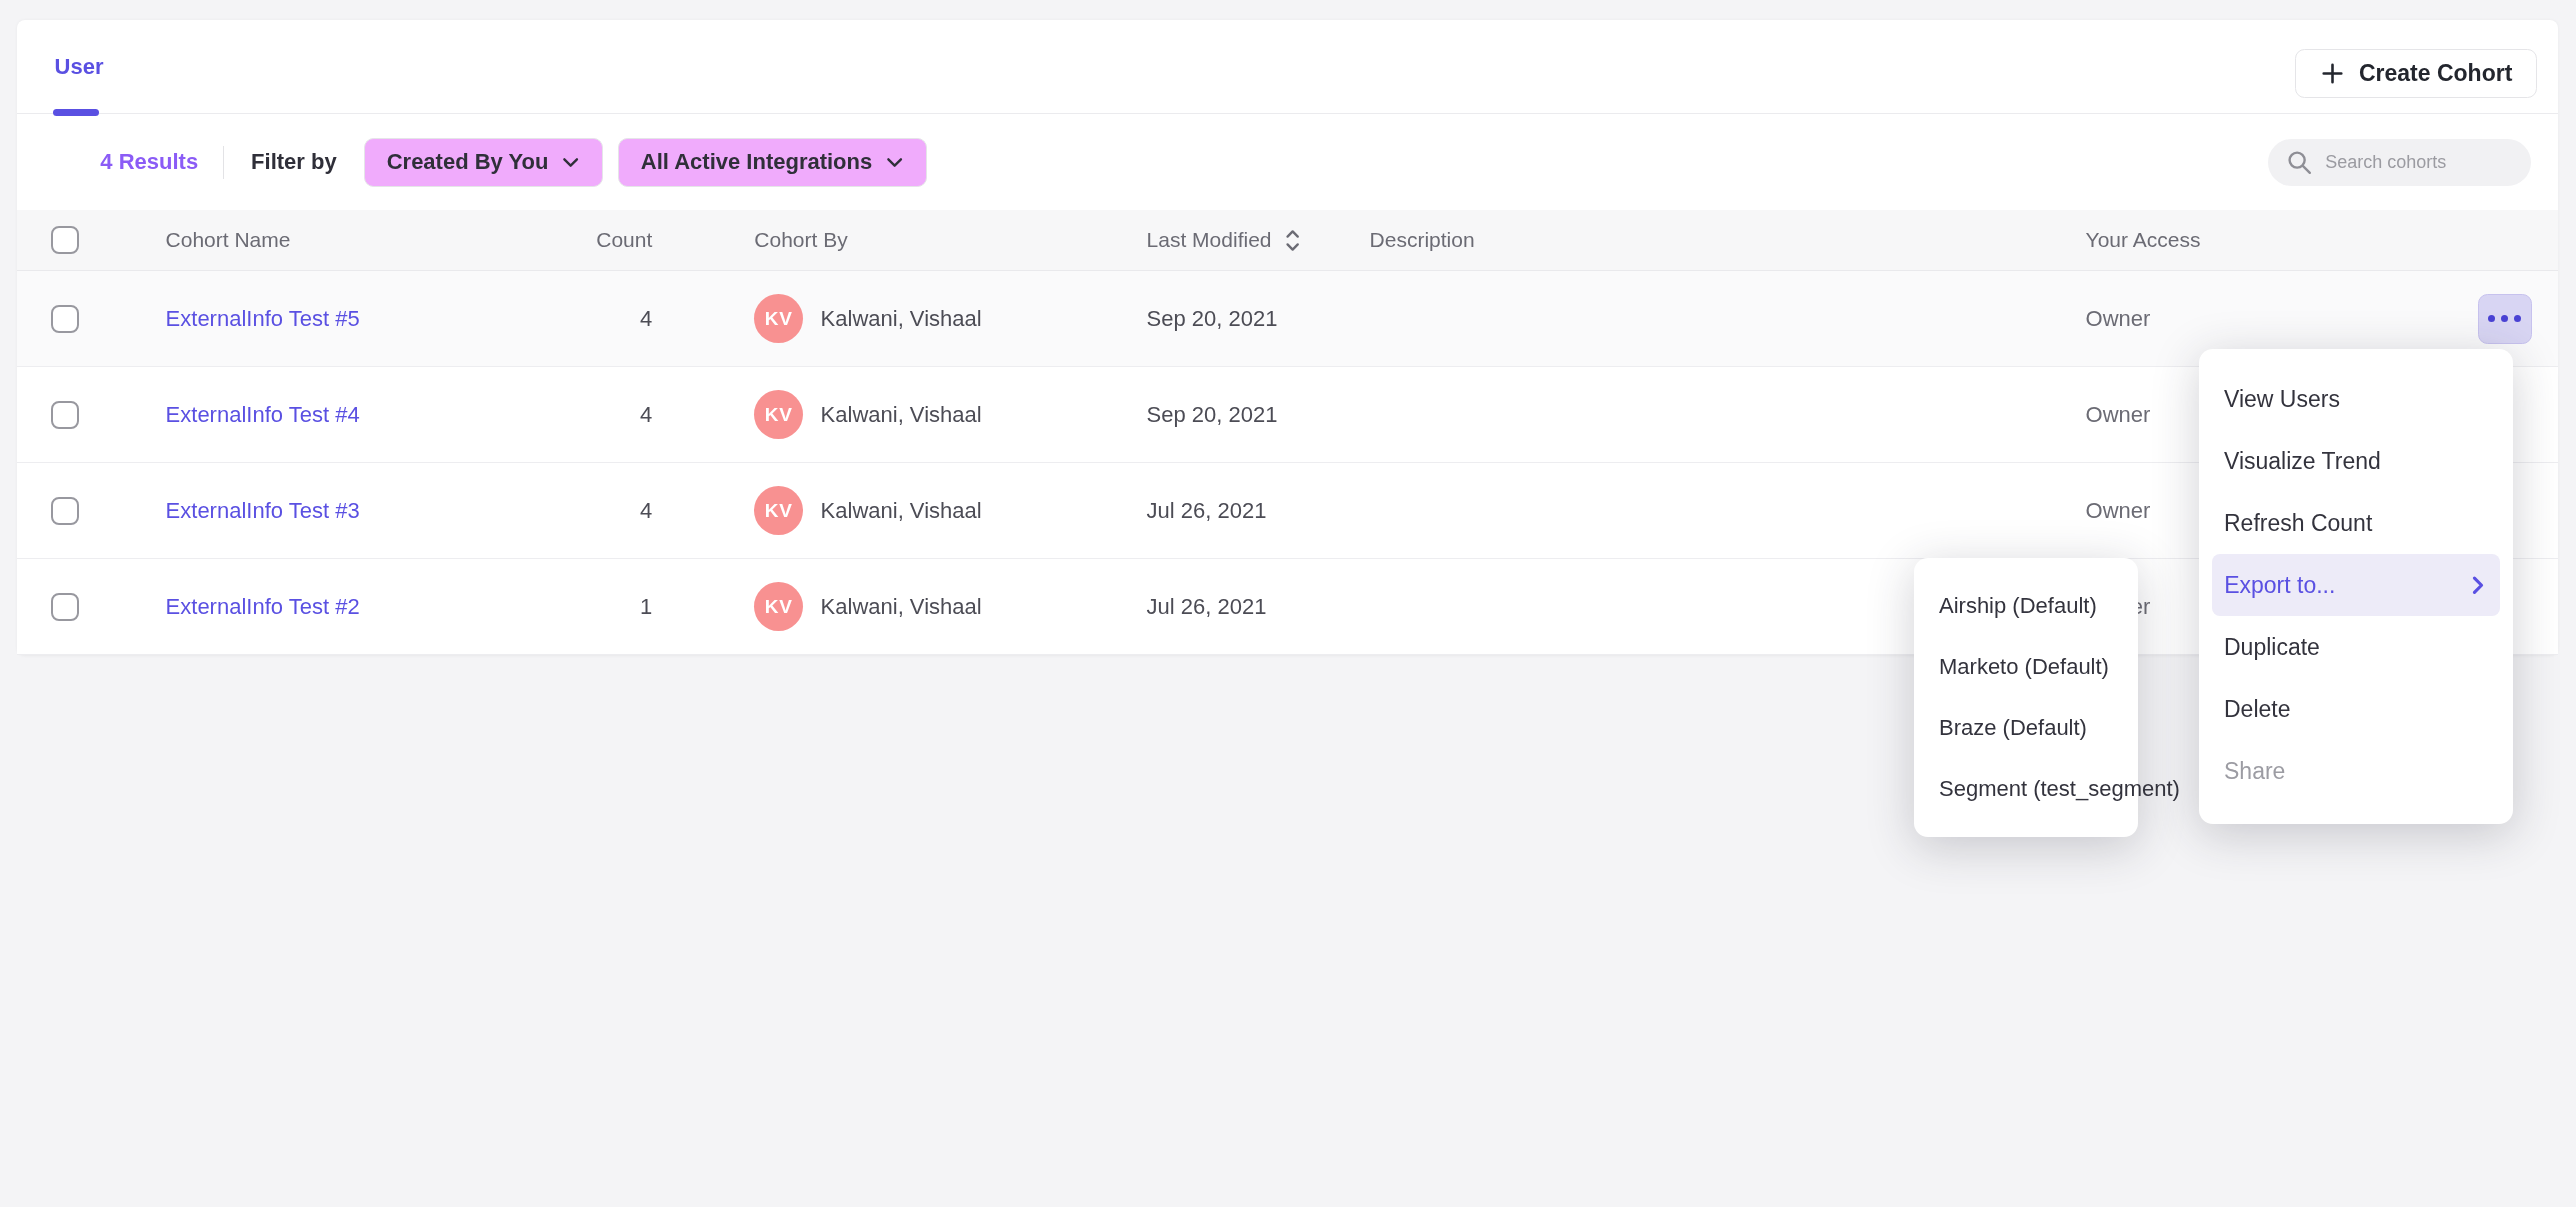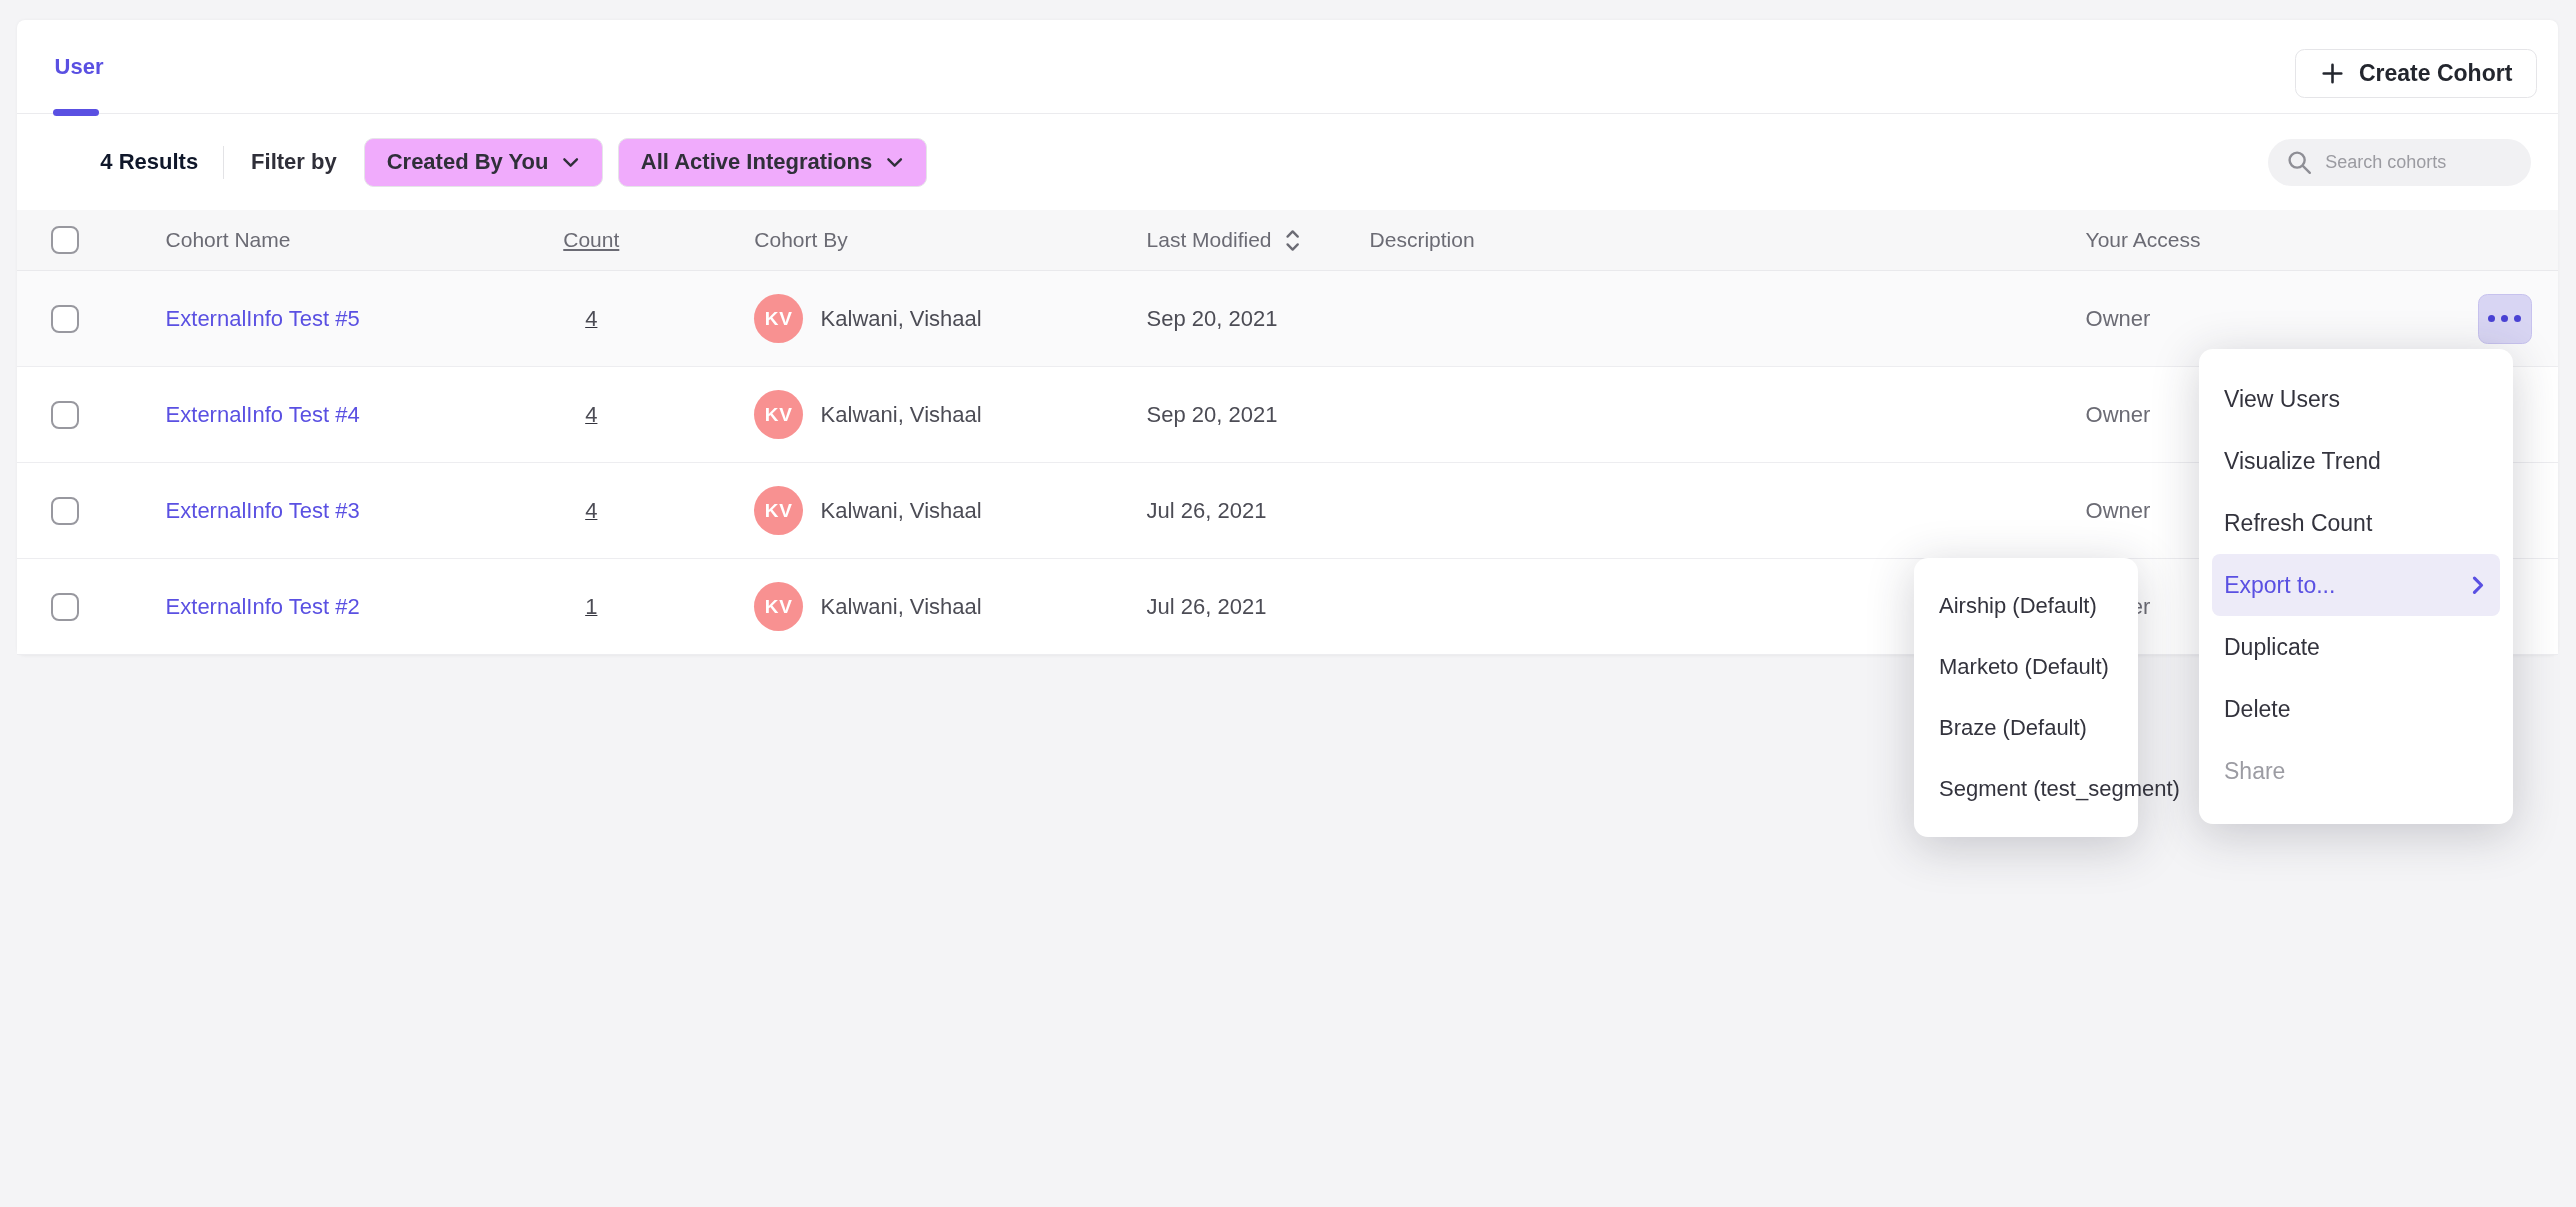--- a/index.html
+++ b/index.html
@@ -16,21 +16,21 @@
   .tab-label { font-size:22px; font-weight:600; color:#5a50e2; }
   .tab-underline { position:absolute; left:16px; bottom:-1.6px; width:46px; height:6.3px;
                    background:#5a50e2; border-radius:4px; }
   .create-btn { position:absolute; right:21px; top:29px; height:49px; display:flex; align-items:center;
                 gap:14px; padding:0 24px; background:#fff; border:1.6px solid #e5e5e8; border-radius:9.5px;
                 font-size:23px; font-weight:600; color:#23262e; cursor:pointer;
                 font-family:"Liberation Sans", sans-serif; }
 
   
   .toolbar { height:96px; display:flex; align-items:center; }
-  .results { margin-left:83px; font-size:22px; font-weight:700; color:#0f172a; }
+  .results { margin-left:83px; font-size:22px; font-weight:700; color:#8b5cf6; }
   .vsep { width:1.6px; height:33px; background:#e3e3e6; margin-left:24.4px; }
   .filter-label { margin-left:27px; font-size:22px; font-weight:600; color:#2f2f39; }
   .dd { margin-left:27px; height:49px; display:flex; align-items:center; gap:14px; padding:0 22px;
         background:#f0abfc; border:1.6px solid #e5e5e8; border-radius:9.5px; font-size:22px; font-weight:600;
         color:#2f2f39; cursor:pointer; font-family:"Liberation Sans", sans-serif; }
   .dd + .dd { margin-left:15px; }
   .search { margin-left:auto; margin-right:27px; width:263px; height:47px; border-radius:24px;
             background:#f1f1f3; display:flex; align-items:center; gap:12.6px; padding:0 17.3px; }
   .search input { flex:1; min-width:0; border:none; background:transparent; outline:none;
                   font-size:18px; color:#3a3a44; font-family:"Liberation Sans", sans-serif; }
@@ -38,21 +38,21 @@
 
   
   .grid { display:grid; grid-template-columns:131px 382px 122px 477px 223px 716px 392px 1fr;
           align-items:center; }
   .thead { height:61px; background:#f7f7f8; border-bottom:1.6px solid #e9e9ec; font-size:21px;
            color:#6b6b74; font-weight:500; }
   .cell-check { padding-left:34px; }
   .checkbox { width:28px; height:28px; border:2.4px solid #98989f; border-radius:8px; background:#fff;
               cursor:pointer; }
   .cell-name { padding-left:17.3px; }
-  .cell-count { text-align:center;text-decoration:underline; }
+  .cell-count { text-align:right; }
   .cell-created { padding-left:102px; display:flex; align-items:center; gap:17.3px; }
   .cell-modified { padding-left:17.3px; display:flex; align-items:center; gap:12.6px; }
   .cell-desc { padding-left:17.3px; }
   .cell-access { padding-left:17.3px; }
   .cell-actions { padding-left:17.3px; }
   .row { height:96px; border-bottom:1.6px solid #ededf0; background:#fff; }
   .row.hl { background:#fafafb; }
   .link { font-size:22px; color:#5a50e2; text-decoration:none; cursor:pointer; }
   .count { font-size:22px; color:#4c4c55; }
   .avatar { width:49px; height:49px; border-radius:50%; background:#f89191; color:#fff;

